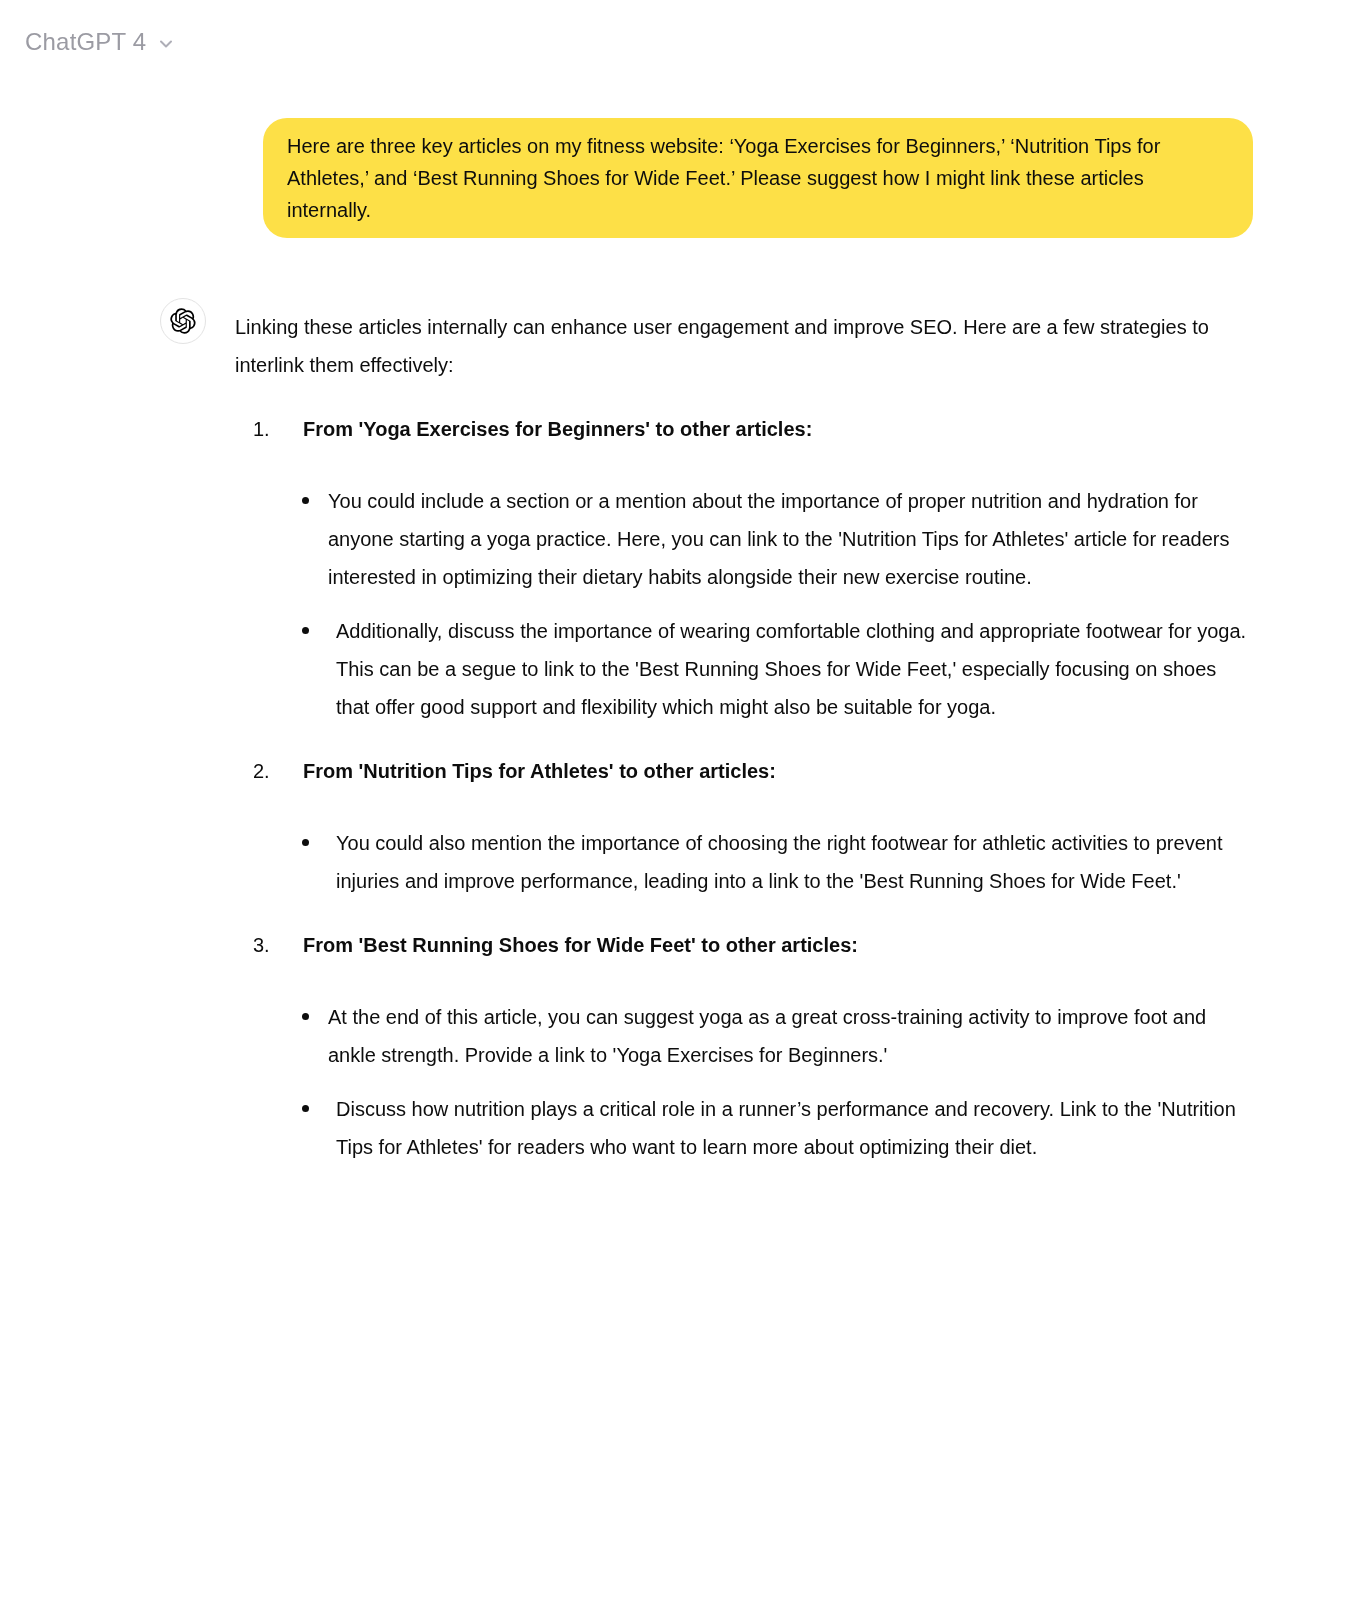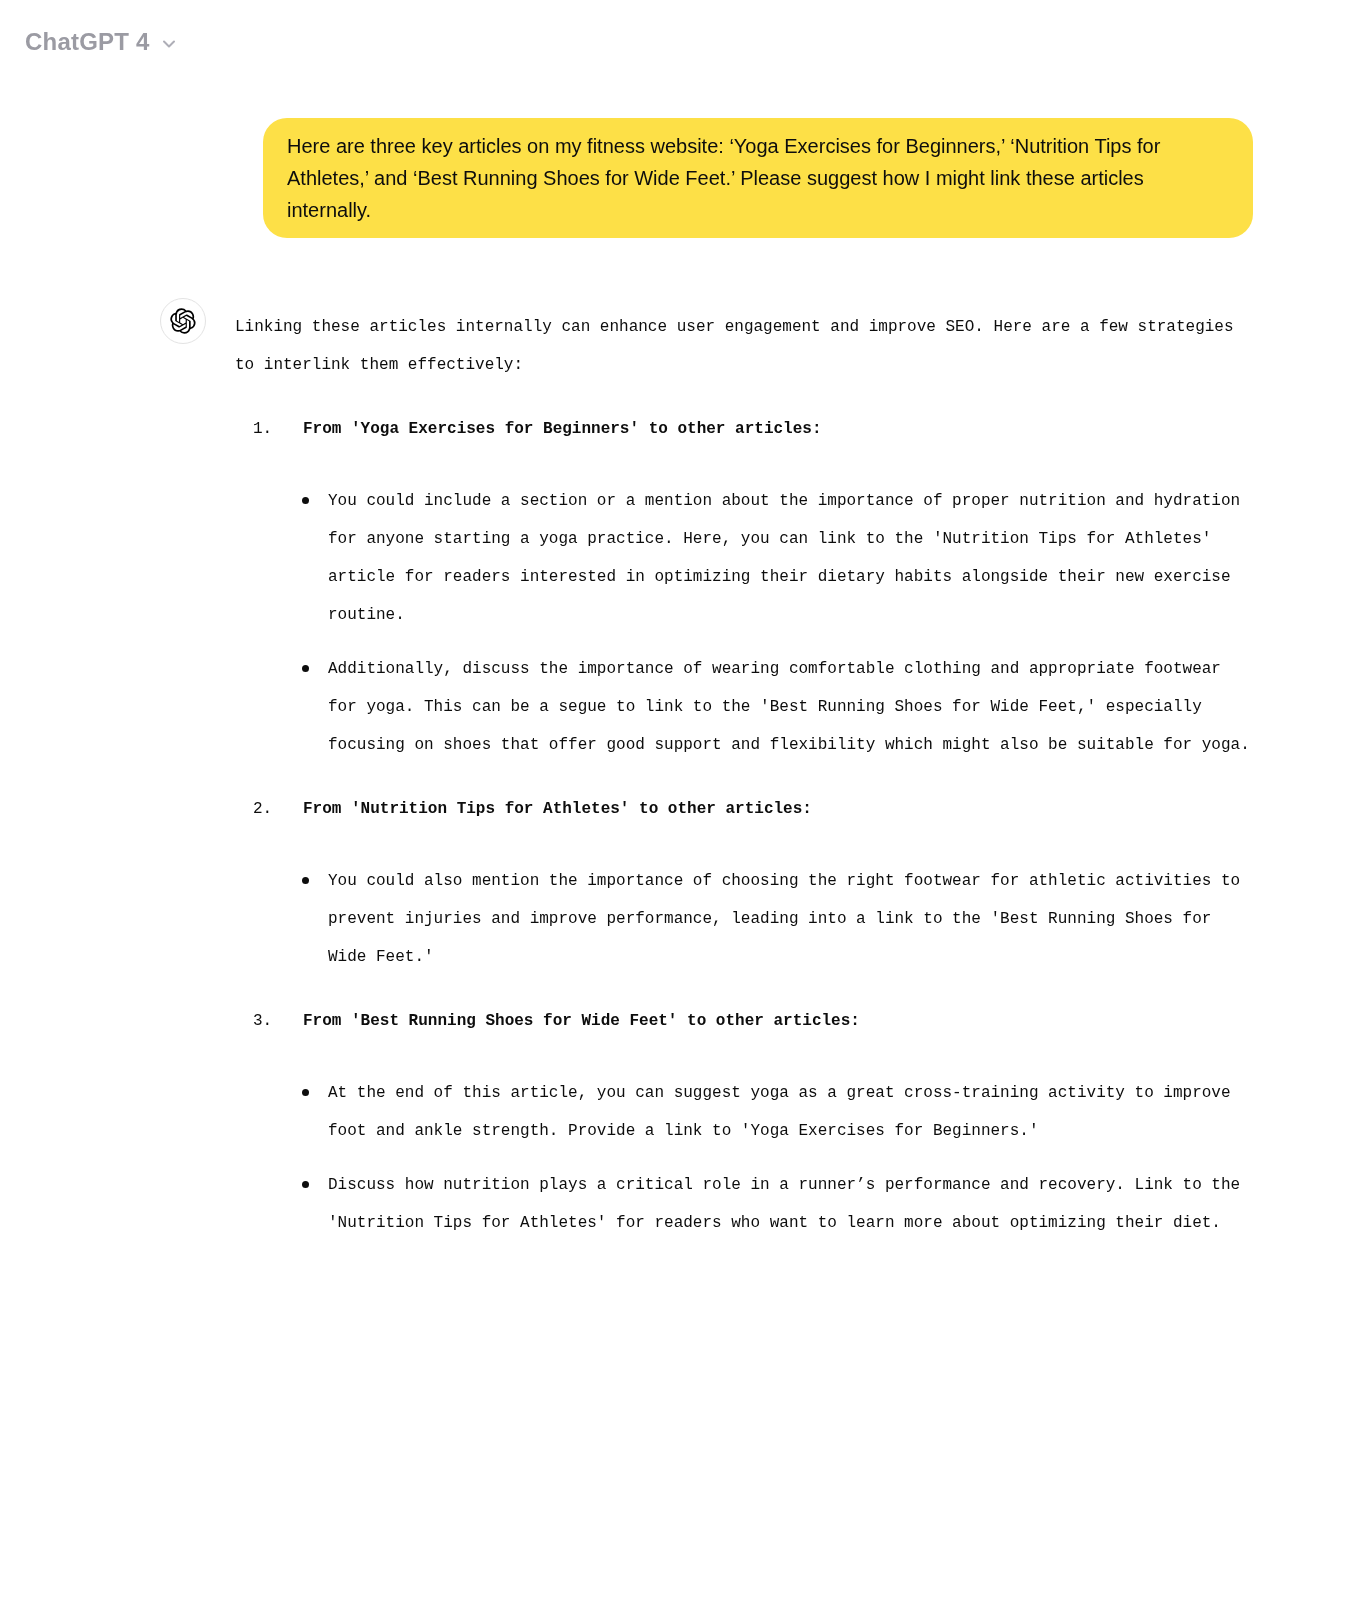--- a/index.html
+++ b/index.html
@@ -19,21 +19,21 @@
     position: absolute;
     top: 28px;
     left: 25px;
     display: flex;
     align-items: center;
     gap: 10px;
     cursor: pointer;
   }
   .model-label {
     font-size: 24px;
-    font-weight: 700;
+    font-weight: 400;
     color: #9b9ba3;
     letter-spacing: 0.2px;
   }
   .chevron { width: 20px; height: 20px; display: block; margin-top: 3px; }
 
   
   .conversation {
     position: absolute;
     top: 118px;
     left: 160px;
@@ -66,45 +66,44 @@
     display: flex;
     align-items: center;
     justify-content: center;
     background: #ffffff;
   }
   .avatar svg { width: 26px; height: 26px; display: block; }
 
   .assistant-content {
     margin-left: 29px;
     width: 1018px;
-    font-size: 16px;
+    font-size: 20px;
     line-height: 38px;
     padding-top: 10px;
-    font-family: Liberation Mono, monospace;
   }
   .assistant-content p { margin: 0; }
 
   .section-heading {
     display: flex;
     margin: 26px 0 34px 0;
   }
   .section-heading .num {
     flex: none;
     margin-left: 18px;
     width: 22px;
     font-weight: 400;
   }
   .section-heading .heading-text { font-weight: 700; margin-left: 28px; }
 
   .bullets { margin-bottom: 14px; }
   .bullet-item {
     display: flex;
     margin-bottom: 16px;
   }
-  .bullet-item:last-child { margin-bottom: 0; }
+  .bullet-item:last-child { margin-bottom: 0; gap: 8px; }
   .bullet-item .dot {
     flex: none;
     margin-left: 67px;
     width: 26px;
     padding-top: 15px;
   }
   .bullet-item .dot::after {
     content: "";
     display: block;
     width: 7px;

